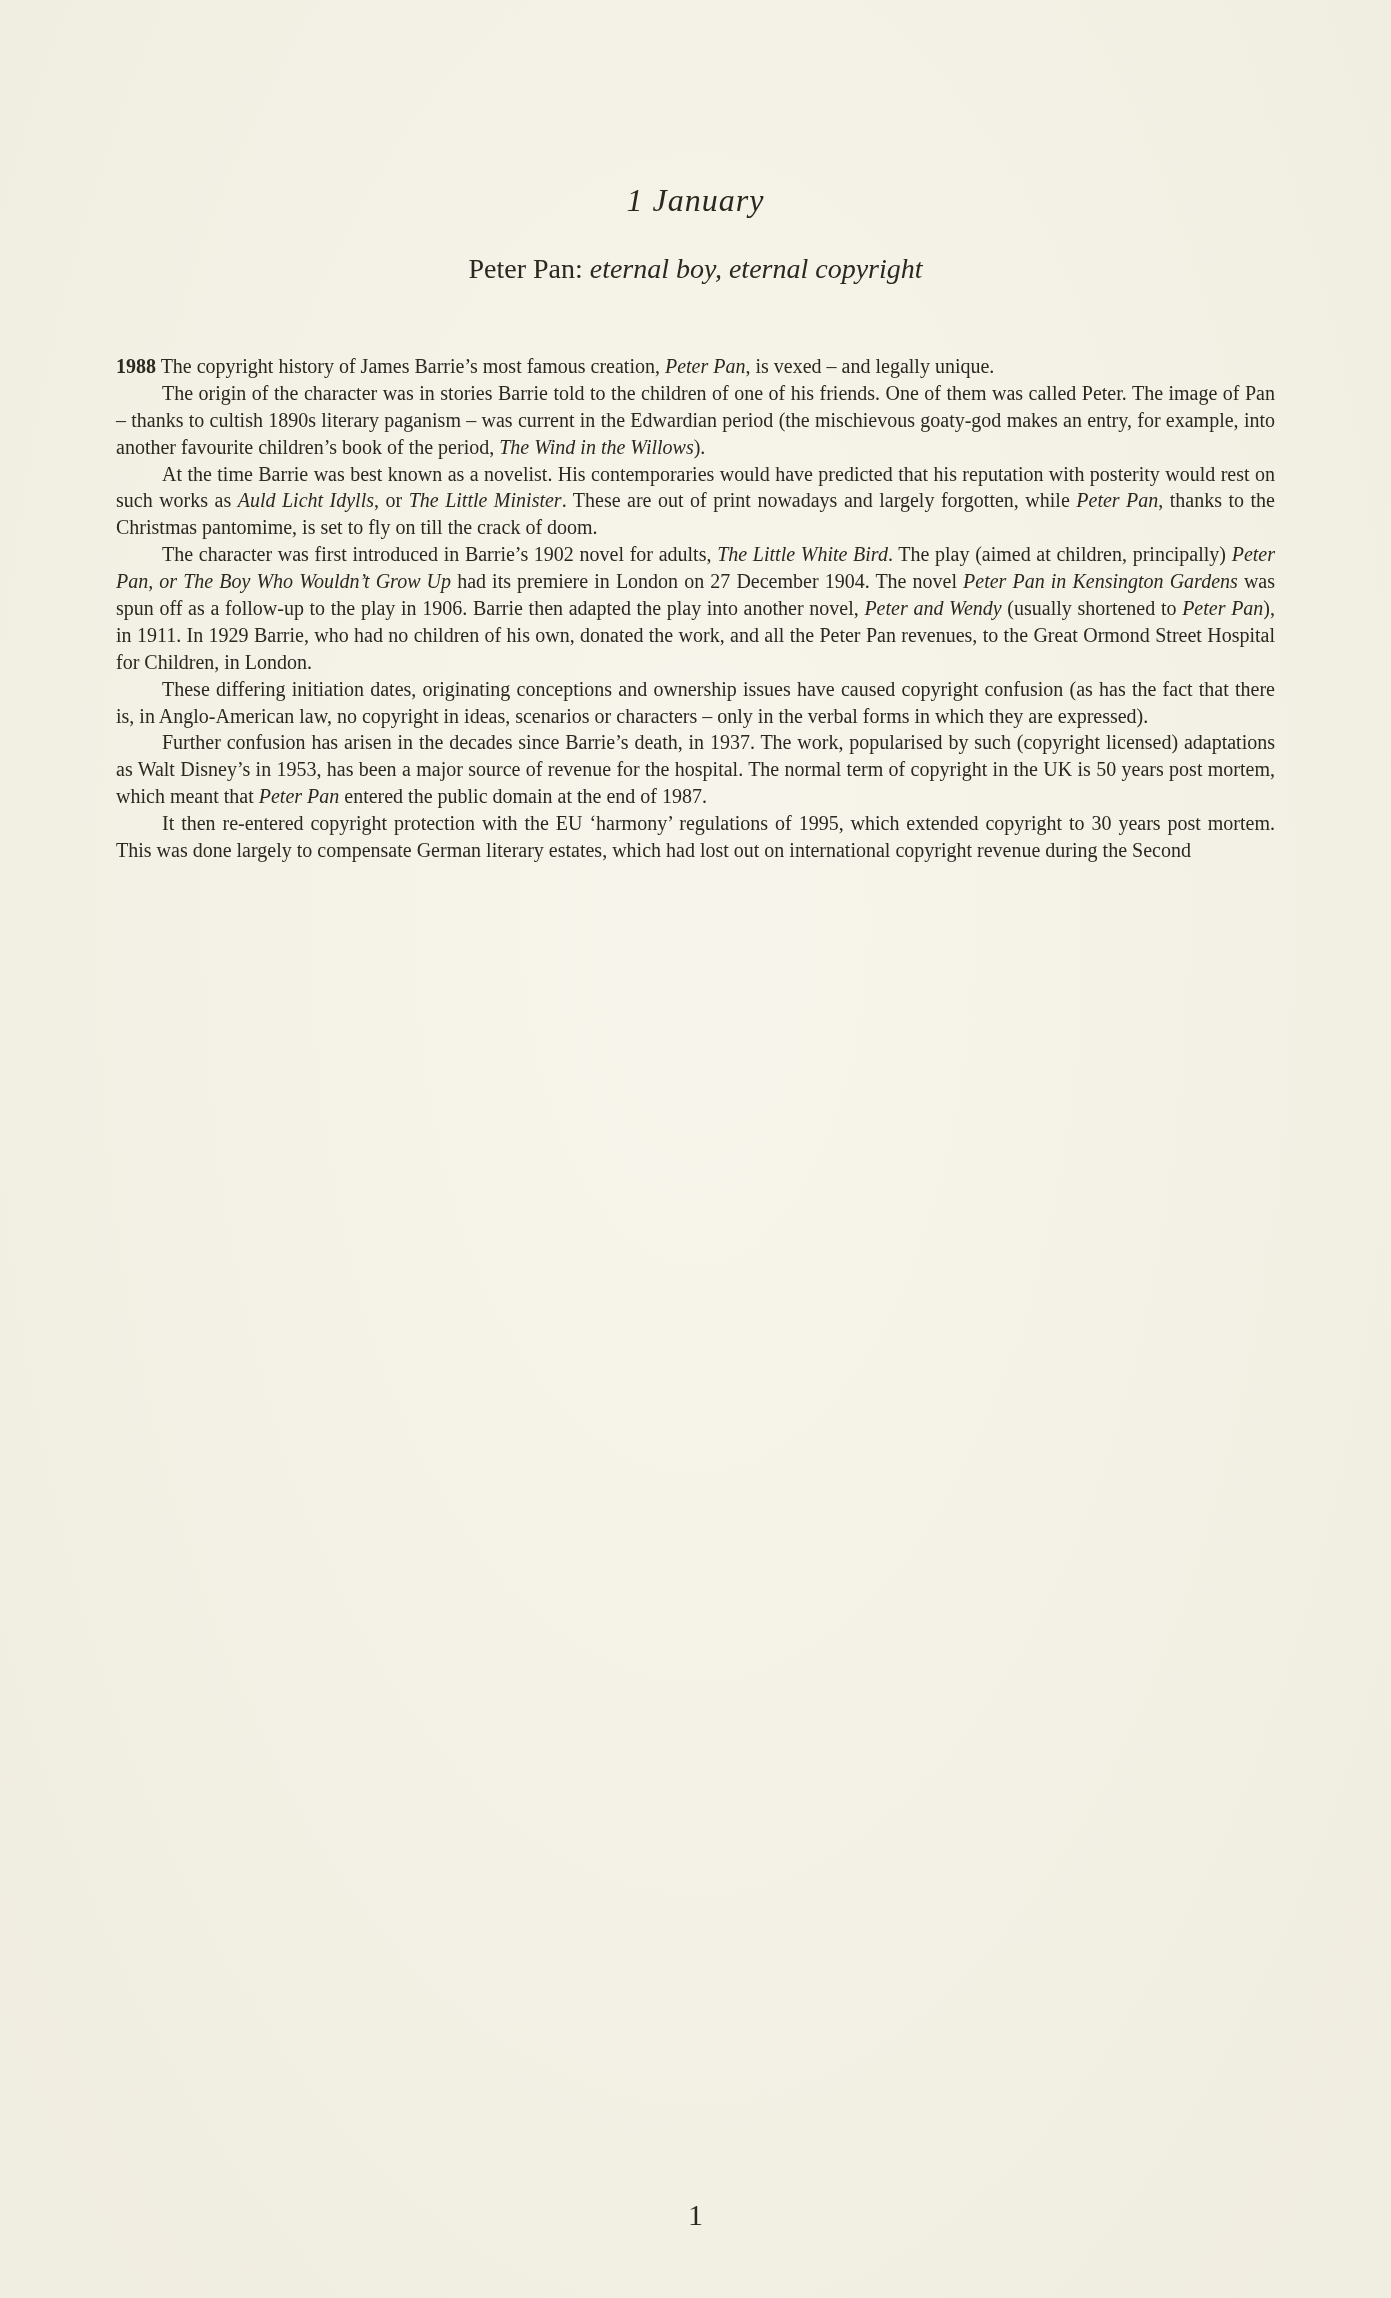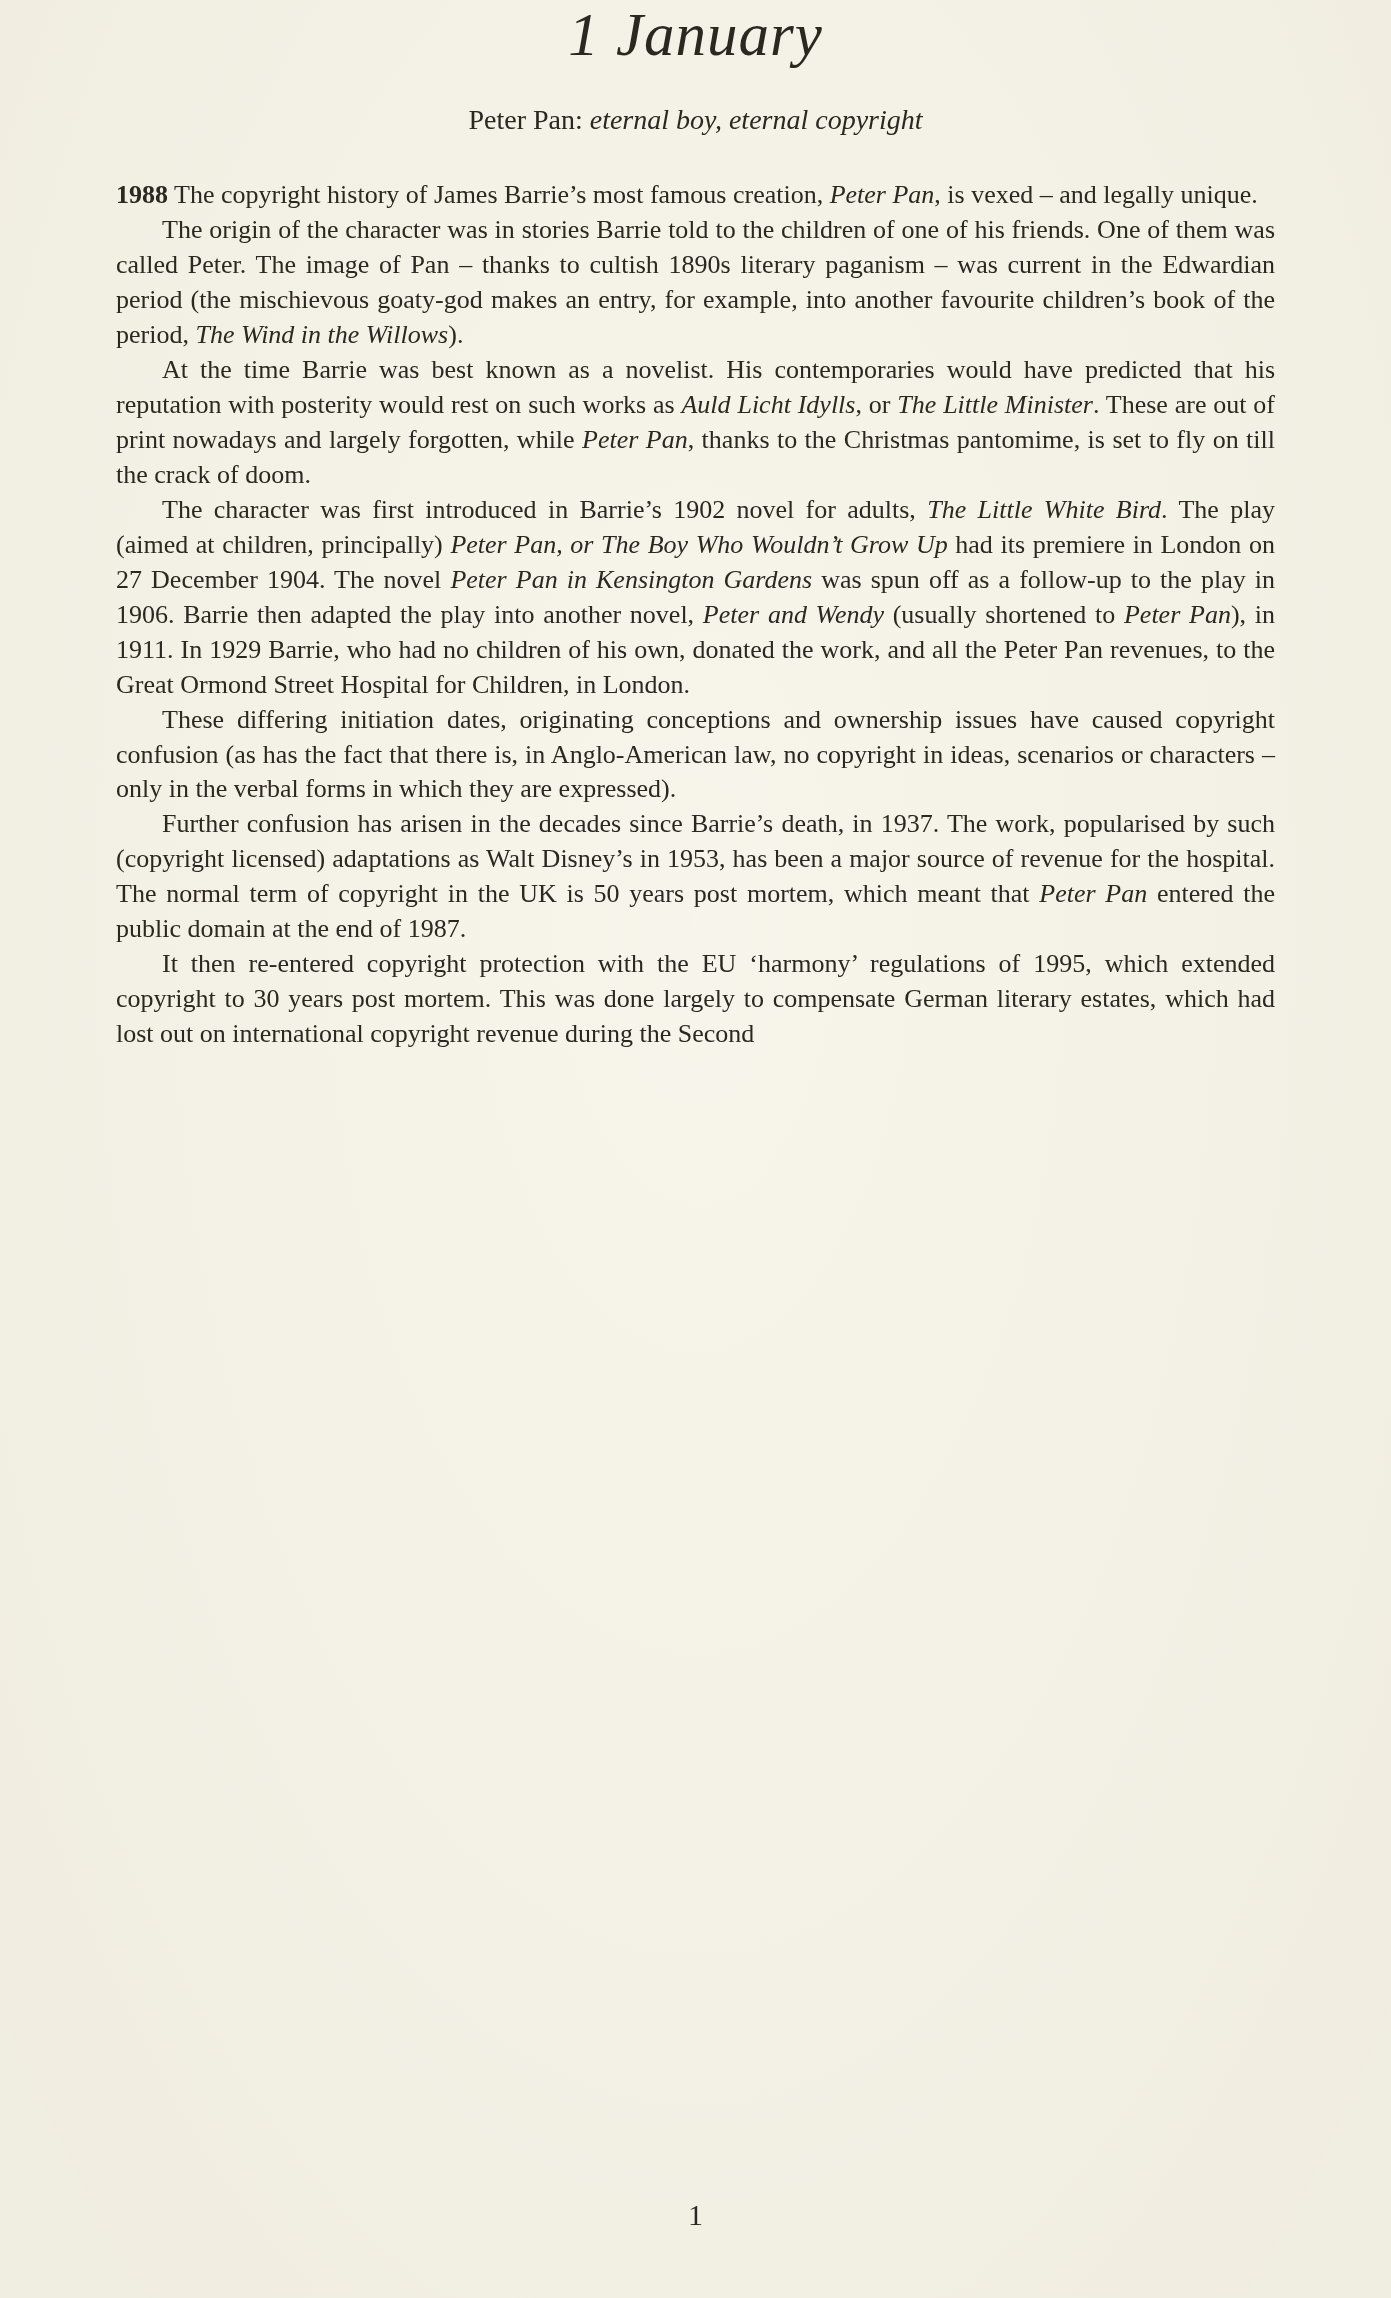--- a/index.html
+++ b/index.html
@@ -16,36 +16,37 @@
     background-image: radial-gradient(ellipse at 50% 40%, rgba(255,255,255,0.25), rgba(0,0,0,0.02) 90%);
     color: #2b2822;
     font-family: "Liberation Serif", "DejaVu Serif", serif;
     overflow: hidden;
   }
   .content {
     padding: 0 116px;
   }
   .chapter-title {
     margin: 0;
+    padding-top: 182px;
     text-align: center;
-    font-size: 61px;
+    font-size: 32px;
     font-weight: normal;
     font-style: italic;
     letter-spacing: 1px;
     color: #2b2822;
   }
   .chapter-subtitle {
     margin-top: 34px;
     text-align: center;
     font-size: 28px;
     color: #2b2822;
   }
   .body-text {
-    margin-top: 42px;
-    font-size: 26px;
+    margin-top: 68px;
+    font-size: 20px;
     line-height: 1.345;
     text-align: justify;
   }
   .para {
     margin: 0;
   }
   .para.indent {
     text-indent: 46px;
   }
   .seg-normal { font-style: normal; font-weight: normal; }

